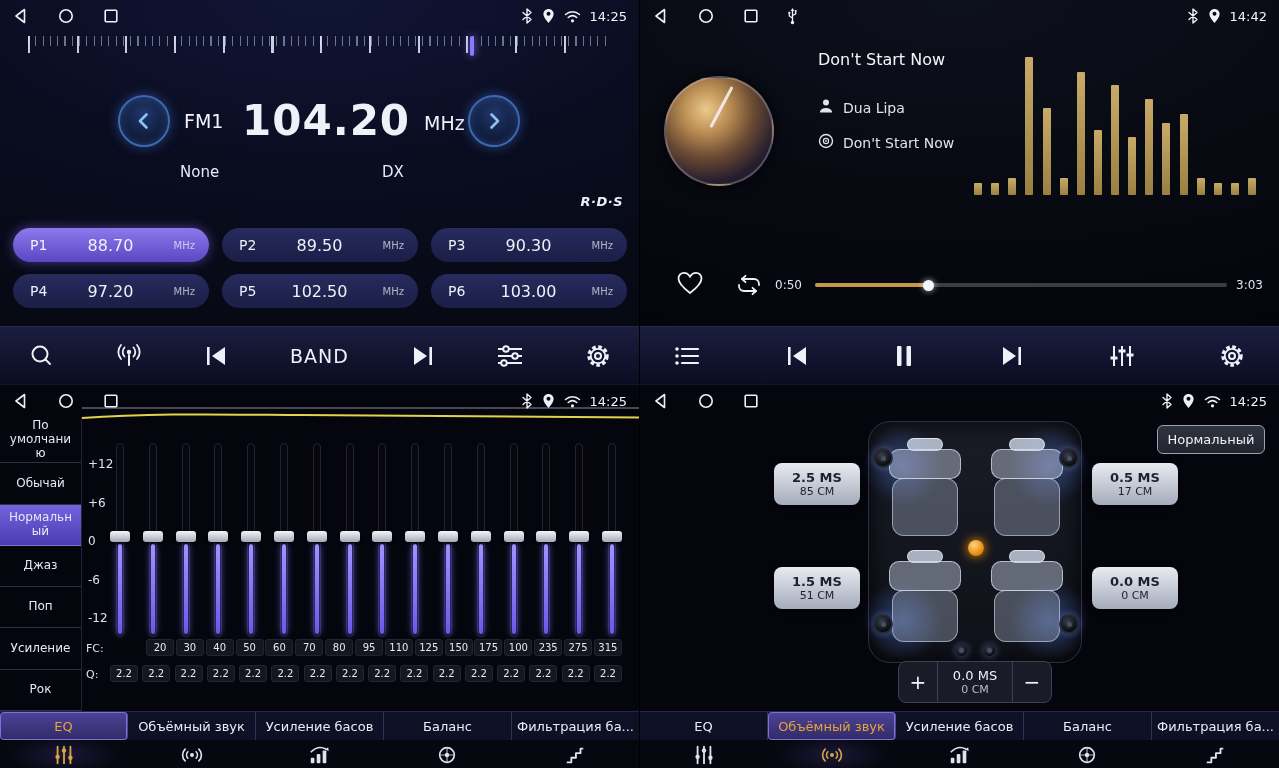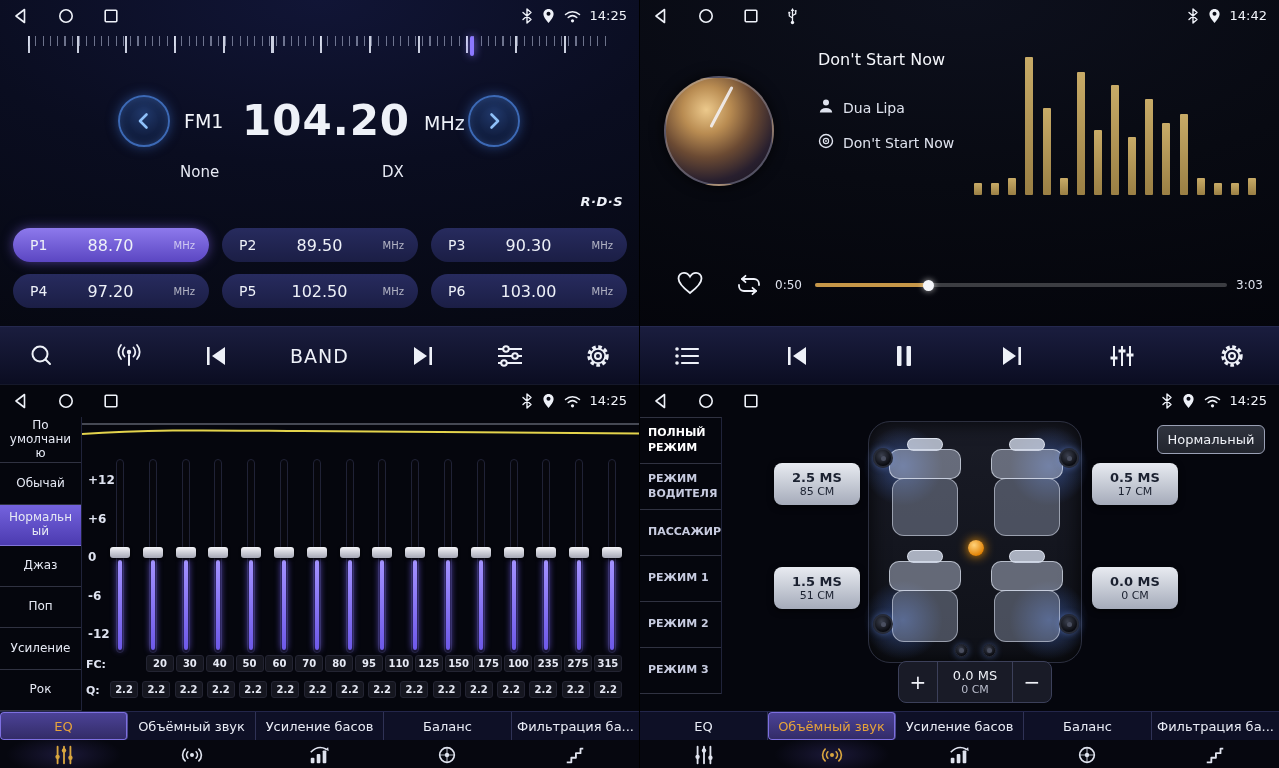--- a/index.html
+++ b/index.html
@@ -8,21 +8,21 @@
     font-family:"DejaVu Sans","Liberation Sans",sans-serif;color:#eef1f8;overflow:hidden;}
   .quad{position:absolute;overflow:hidden;}
   .q1{left:0;top:0;width:640px;height:384px;background:radial-gradient(130% 95% at 50% 0%,#111536 0%,#0a0d20 45%,#060811 100%);border-right:1px solid #000;}
   .q2{left:640px;top:0;width:639px;height:384px;background:radial-gradient(130% 95% at 50% 0%,#0d101d 0%,#080a12 50%,#04050b 100%);}
   .q3{left:0;top:384px;width:640px;height:384px;background:#05060d;border-top:1px solid #15182a;border-right:1px solid #000;}
   .q4{left:640px;top:384px;width:639px;height:384px;background:#05060d;border-top:1px solid #15182a;}
 
   
   .statusbar{position:absolute;left:0;top:0;right:0;height:32px;display:flex;align-items:center;padding:0 12px;z-index:5;}
   .sb-left{display:flex;align-items:center;gap:27px;}
-  .sb-right{margin-left:auto;display:flex;gap:9px;}
+  .sb-right{margin-left:auto;display:flex;align-items:center;gap:9px;}
   .sb-time{font-size:13px;color:#f2f4fa;}
   .sb-ic{display:flex;align-items:center;}
   .sb-ic svg{display:block;}
 
   
   .ruler{position:absolute;left:28px;top:36px;width:584px;height:24px;}
   .ticks-minor{position:absolute;left:0;top:0;width:100%;height:10px;
     background:repeating-linear-gradient(90deg,rgba(205,213,240,.5) 0 1px,transparent 1px 7.3px);}
   .ticks-major{position:absolute;left:0;top:0;width:100%;height:17px;
     background:repeating-linear-gradient(90deg,rgba(235,240,255,.85) 0 2px,transparent 2px 48.7px);}
@@ -82,21 +82,21 @@
   .iconbar{position:absolute;left:0;top:355px;right:0;height:29px;display:flex;background:#06070f;}
   .ticon{flex:1;display:flex;align-items:center;justify-content:center;color:#dfe3ee;cursor:pointer;}
   .ticon.active{color:#d9a63f;background:radial-gradient(60% 90% at 50% 50%,rgba(120,100,240,.18),transparent 75%);}
   .ticon svg{width:22px;height:22px;}
 
   
   .eq-sidebar{position:absolute;left:0;top:32px;width:82px;height:294px;display:flex;flex-direction:column;border-right:1px solid #20233a;}
   .sb-item{flex:1;display:flex;align-items:center;justify-content:center;text-align:center;font-size:12px;
     line-height:1.15;padding:2px 9px;border-bottom:1px solid rgba(160,165,200,.28);color:#e6e9f4;cursor:pointer;overflow-wrap:anywhere;}
   .sb-item.active{background:linear-gradient(180deg,#7463de,#4c3bb0);}
-  .eq-area{position:absolute;left:82px;top:32px;width:558px;height:294px;font-weight:bold;}
+  .eq-area{position:absolute;left:82px;top:16px;width:558px;height:294px;}
   .eqcurve{position:absolute;left:0;top:0;}
   .gain-scale{position:absolute;left:6px;top:56px;height:168px;display:flex;flex-direction:column;justify-content:space-between;font-size:12px;color:#dfe3f0;}
   .eq-sliders{position:absolute;left:28px;top:42px;width:512px;height:194px;display:flex;justify-content:space-between;}
   .eq-slider{position:relative;width:20px;height:100%;cursor:pointer;}
   .strack{position:absolute;left:50%;transform:translateX(-50%);width:8px;top:0;bottom:0;background:#07070d;border:1px solid #202236;border-radius:4px;}
   .sglow{position:absolute;left:50%;transform:translateX(-50%);width:4px;bottom:3px;border-radius:2px;
     background:linear-gradient(180deg,#a392ff,#6d58e8);box-shadow:0 0 7px #7a63ff;}
   .shandle{position:absolute;left:50%;transform:translateX(-50%);width:20px;height:11px;border-radius:3px;
     background:linear-gradient(180deg,#f4f4f8,#a6a8b6);box-shadow:0 1px 3px rgba(0,0,0,.85);}
   .fq-label{position:absolute;font-size:11px;color:#dfe3f0;}
@@ -718,28 +718,20 @@
             <svg width="17" height="13" viewBox="0 0 17 13">
               <path d="M1.5 4.5 C5.5 0.8 11.5 0.8 15.5 4.5" fill="none" stroke="#eef1f8" stroke-width="1.5" stroke-linecap="round"></path>
               <path d="M4.2 7.5 C6.8 5.2 10.2 5.2 12.8 7.5" fill="none" stroke="#eef1f8" stroke-width="1.5" stroke-linecap="round"></path>
               <circle cx="8.5" cy="10.8" r="1.6" fill="#eef1f8"></circle>
             </svg>
           </span>
         <span class="sb-time">14:25</span>
       </div>
     </div>
 
-    <div class="sf-modes">
-        <div class="mode-item active">ПОЛНЫЙ РЕЖИМ</div>
-        <div class="mode-item">РЕЖИМ ВОДИТЕЛЯ</div>
-        <div class="mode-item">ПАССАЖИР</div>
-        <div class="mode-item">РЕЖИМ 1</div>
-        <div class="mode-item">РЕЖИМ 2</div>
-        <div class="mode-item">РЕЖИМ 3</div>
-      </div>
 
     <div class="normal-btn">Нормальный</div>
 
     <div class="car-panel">
       <div class="glow g1"></div>
       <div class="glow g2"></div>
       <div class="glow g3"></div>
       <div class="glow g4"></div>
       <div class="seat s-fl">
           <div class="headrest"></div>

